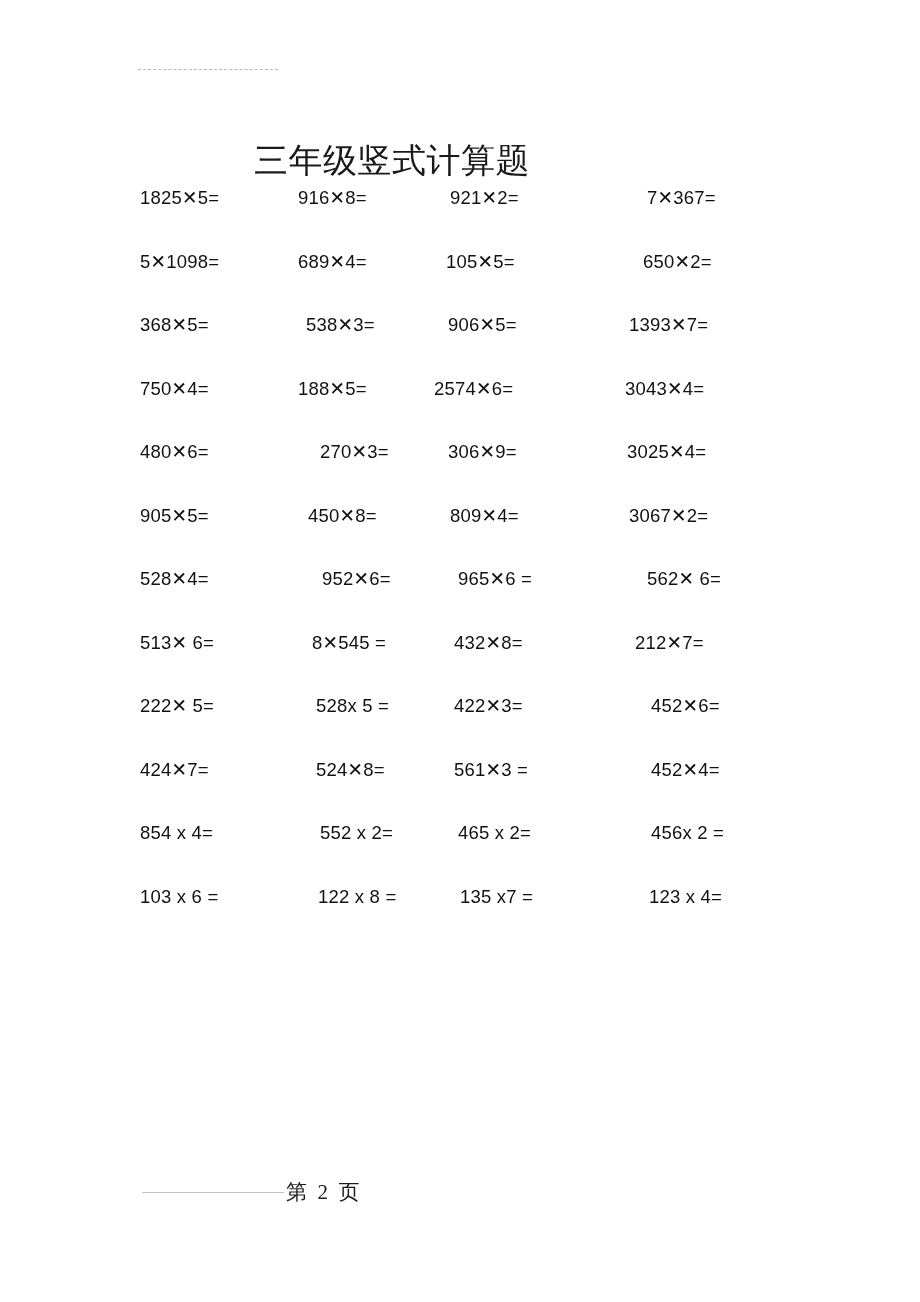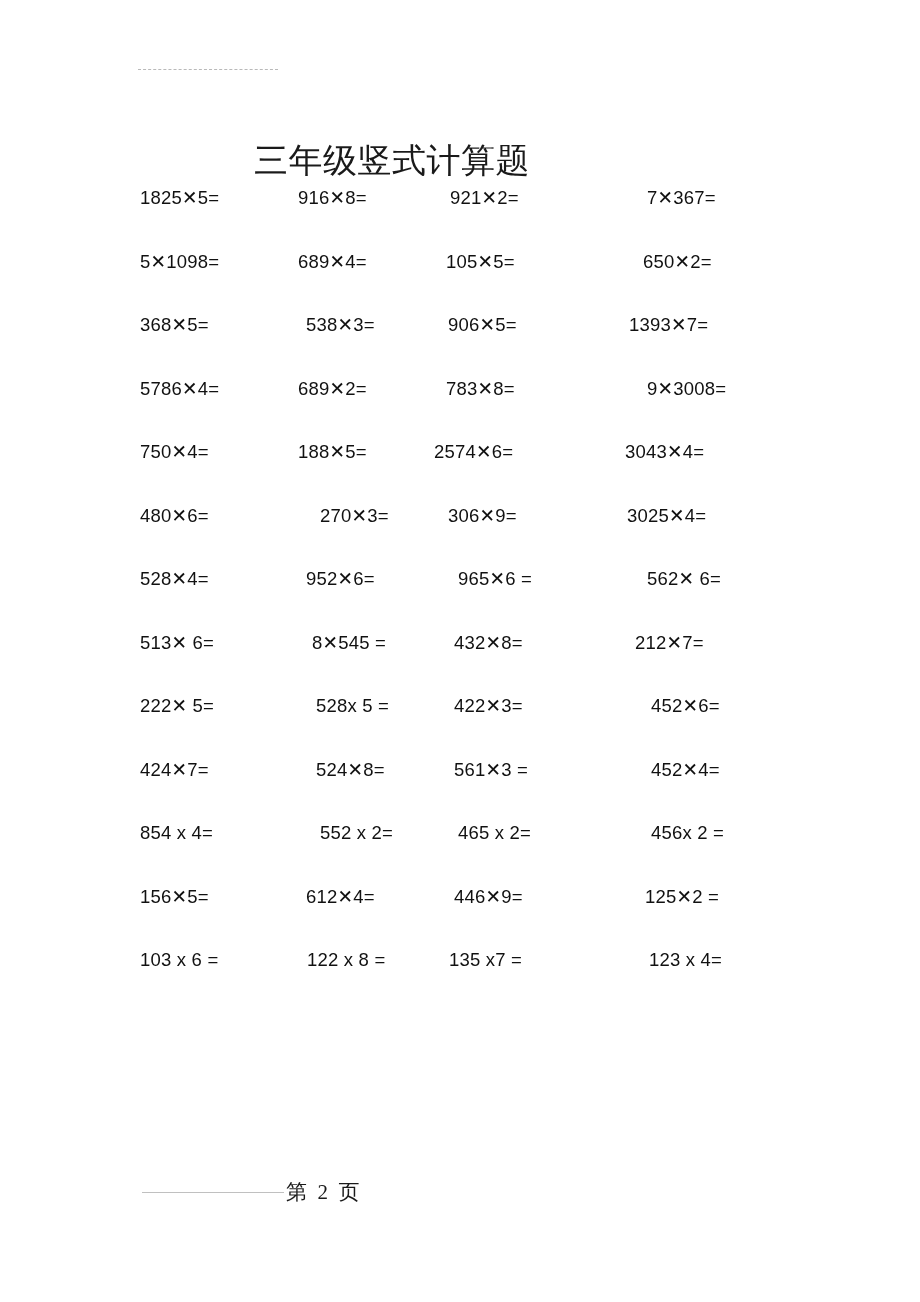--- a/index.html
+++ b/index.html
@@ -80,23 +80,23 @@
 
   
   .n2  { margin-left: 2px; }
   .n6  { margin-left: 6px; }
   .n8  { margin-left: 8px; }
   .n10 { margin-left: 10px; }
   .n12 { margin-left: 12px; }
   .n14 { margin-left: 14px; }
   .n16 { margin-left: 16px; }
   .n18 { margin-left: 18px; }
-  .n20 { margin-left: 9px; }
+  .n20 { margin-left: 20px; }
   .n22 { margin-left: 22px; }
-  .n24 { margin-left: 8px; }
+  .n24 { margin-left: 24px; }
   .nm4 { margin-left: -4px; }
   .nm6 { margin-left: -6px; }
   .nm8 { margin-left: -8px; }
 
   .footer {
     position: absolute;
     left: 4px;
     top: 1178px;
     width: 920px;
     height: 32px;
@@ -145,41 +145,41 @@
     </div>
 
     <div class="prob-row">
       <span class="prob c1">368✕5=</span>
       <span class="prob c2 n8">538✕3=</span>
       <span class="prob c3 n8">906✕5=</span>
       <span class="prob c4 nm4">1393✕7=</span>
     </div>
 
 
-    <div class="prob-row">
-      <span class="prob c1">5786✕4=</span>
-      <span class="prob c2">689✕2=</span>
-      <span class="prob c3 n6">783✕8=</span>
-      <span class="prob c4 n14">9✕3008=</span>
-    </div>
 
     <div class="prob-row">
       <span class="prob c1">750✕4=</span>
       <span class="prob c2">188✕5=</span>
       <span class="prob c3 nm6">2574✕6=</span>
       <span class="prob c4 nm8">3043✕4=</span>
     </div>
 
     <div class="prob-row">
       <span class="prob c1">480✕6=</span>
       <span class="prob c2 n22">270✕3=</span>
       <span class="prob c3 n8">306✕9=</span>
       <span class="prob c4 nm6">3025✕4=</span>
     </div>
 
+    <div class="prob-row">
+      <span class="prob c1">905✕5=</span>
+      <span class="prob c2 n10">450✕8=</span>
+      <span class="prob c3 n10">809✕4=</span>
+      <span class="prob c4 nm4">3067✕2=</span>
+    </div>
 
 
     <div class="prob-row">
       <span class="prob c1">528✕4=</span>
       <span class="prob c2 n24">952✕6=</span>
       <span class="prob c3 n18">965✕6 =</span>
       <span class="prob c4 n14">562✕ 6=</span>
     </div>
 
     <div class="prob-row">
@@ -203,26 +203,20 @@
       <span class="prob c4 n18">452✕4=</span>
     </div>
 
     <div class="prob-row">
       <span class="prob c1">854 x 4=</span>
       <span class="prob c2 n22">552 x 2=</span>
       <span class="prob c3 n18">465 x 2=</span>
       <span class="prob c4 n18">456x 2 =</span>
     </div>
 
-    <div class="prob-row">
-      <span class="prob c1">156✕5=</span>
-      <span class="prob c2 n24">612✕4=</span>
-      <span class="prob c3 n14">446✕9=</span>
-      <span class="prob c4 n12">125✕2 =</span>
-    </div>
 
     <div class="prob-row">
       <span class="prob c1">103 x 6 =</span>
       <span class="prob c2 n20">122 x 8 =</span>
       <span class="prob c3 n20">135 x7 =</span>
       <span class="prob c4 n16">123 x 4=</span>
     </div>
 
   </div>
 

